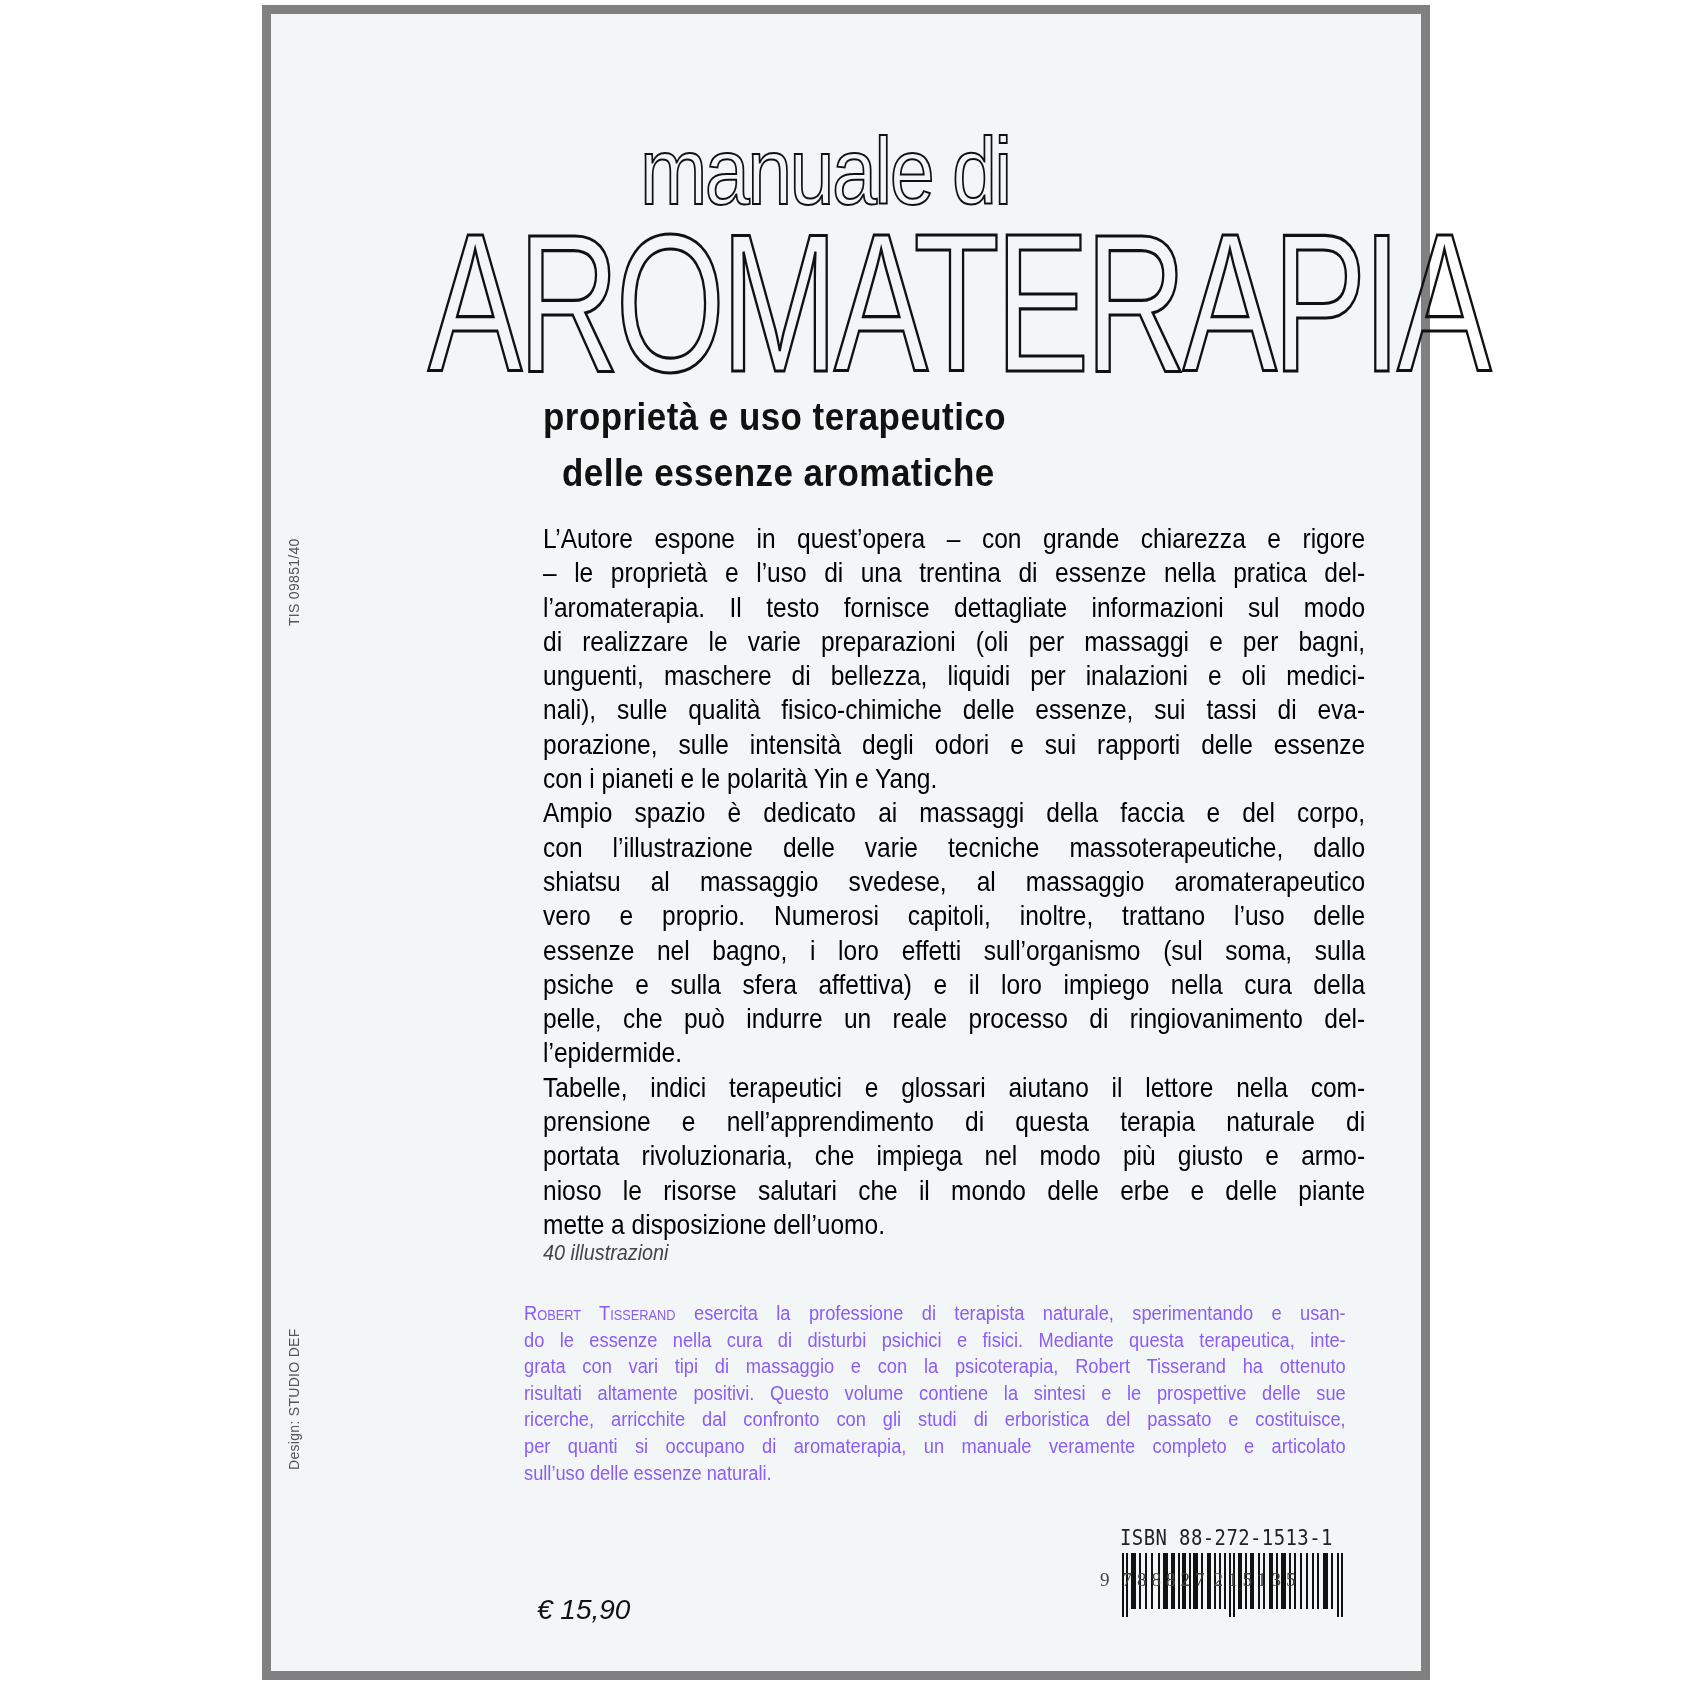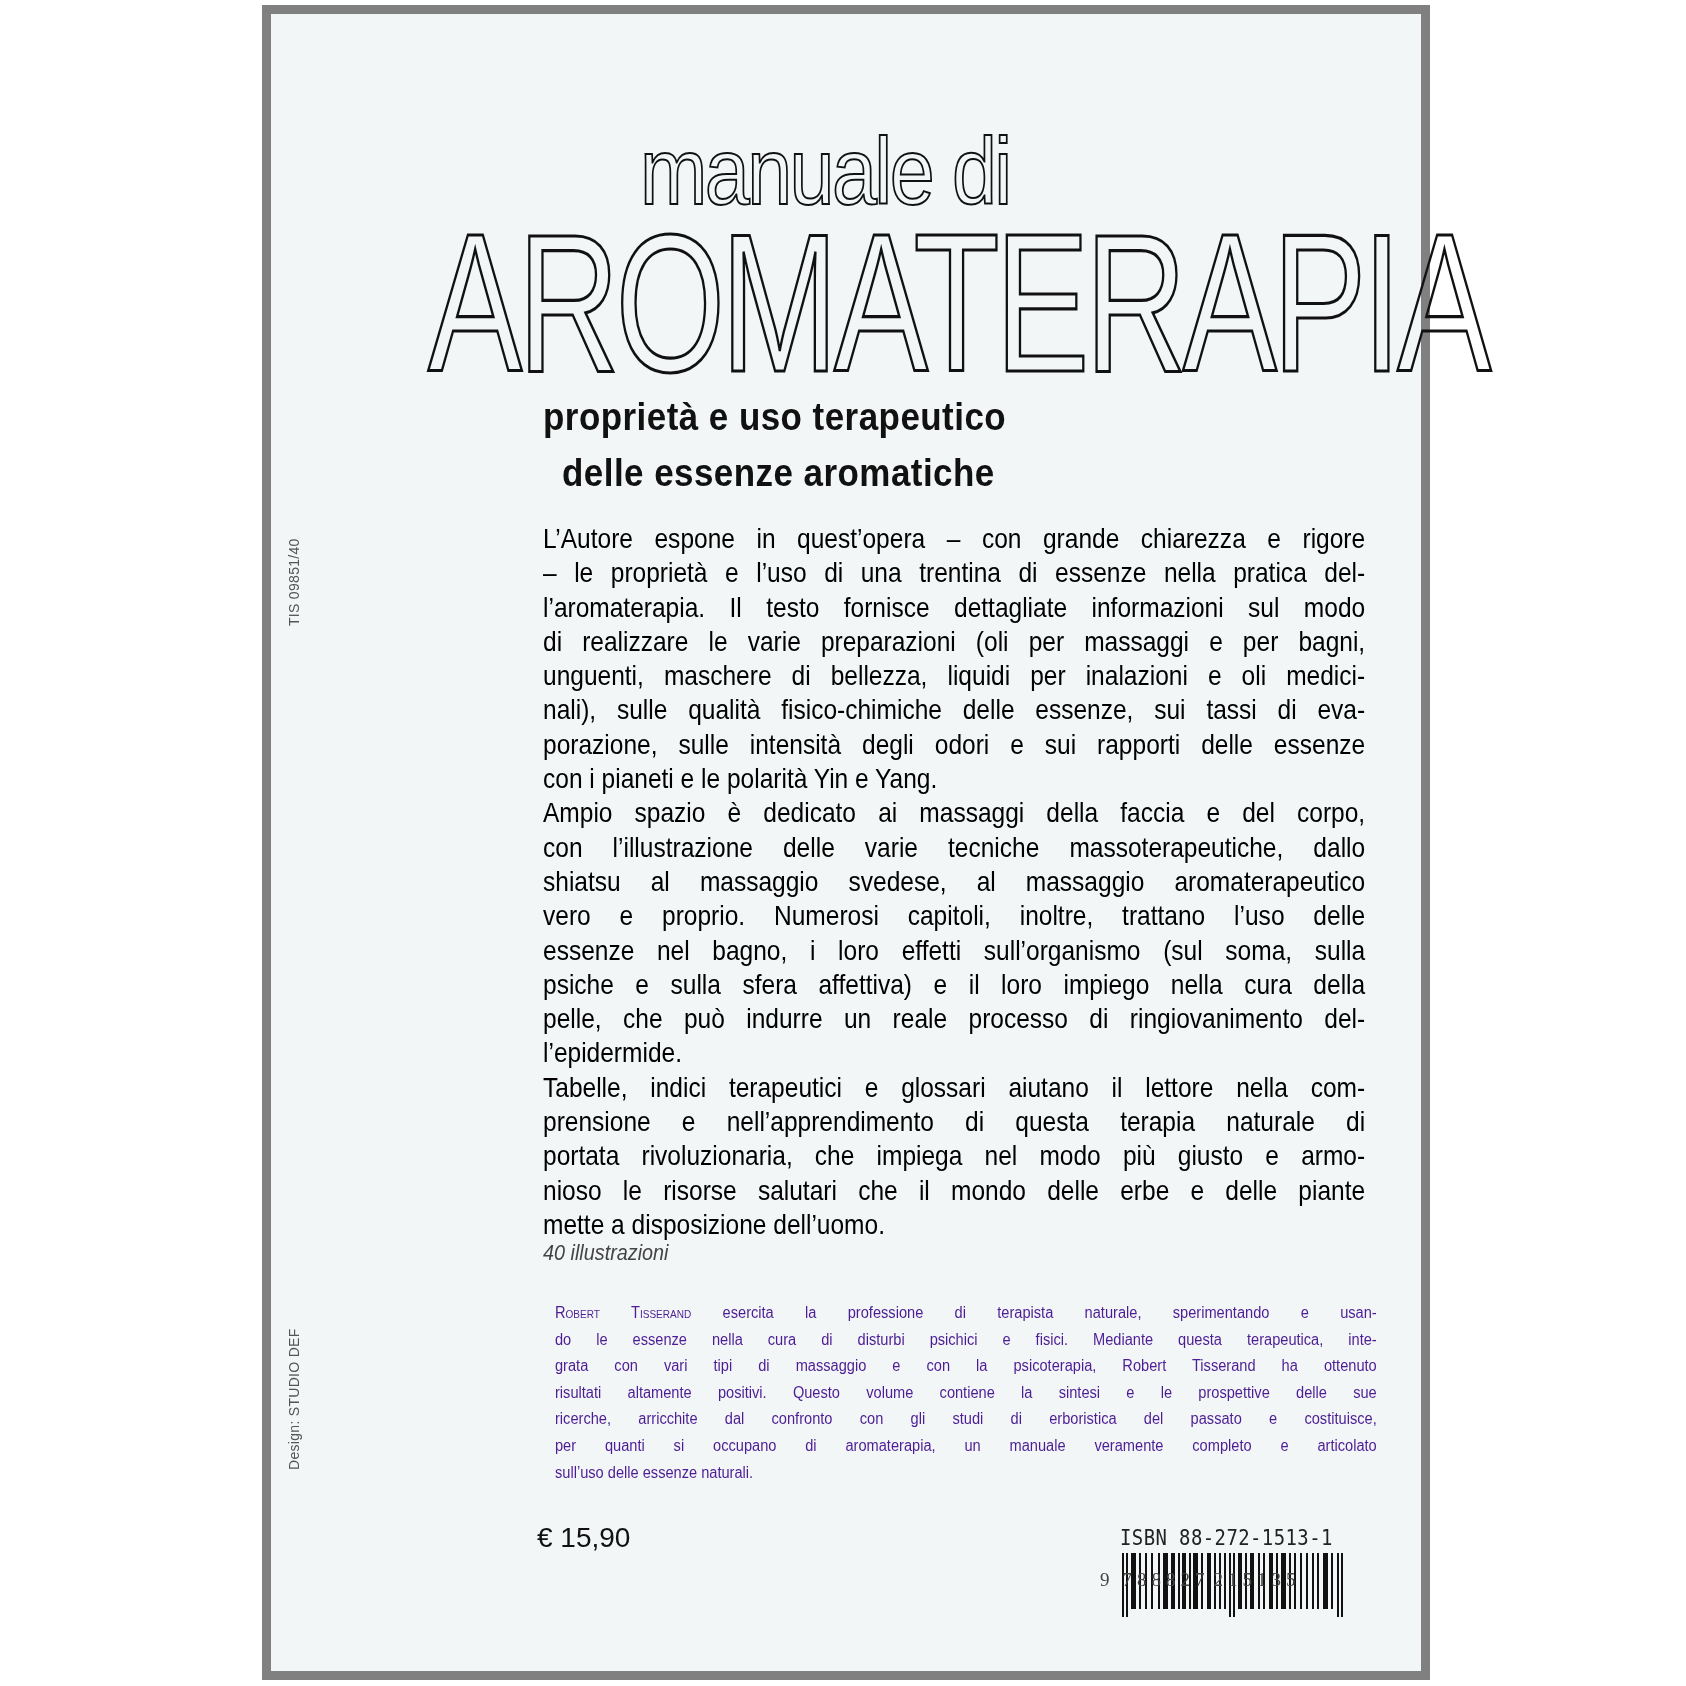--- a/index.html
+++ b/index.html
@@ -11,25 +11,25 @@
   .kicker { left:640px; top:118px; font-size:94px; font-weight:300; letter-spacing:-3px; color:#111; -webkit-text-stroke:0; font-family:"Liberation Sans", sans-serif; transform:scaleX(0.86); transform-origin:left top; white-space:nowrap; }
   .kicker span { font-weight:normal; }
   .title { left:428px; top:206px; font-size:196px; color:#111; white-space:nowrap; letter-spacing:-6px; transform:scaleX(0.72); transform-origin:left top; font-weight:normal; line-height:1; }
   .thin { color:transparent; -webkit-text-stroke:3.2px #111; }
   .kthin { color:transparent; -webkit-text-stroke:2px #111; }
   .sub { font-weight:bold; font-size:38px; color:#111; white-space:nowrap; transform:scaleX(0.92); transform-origin:left top; letter-spacing:0.5px; }
   .body-text { left:543px; top:521px; width:822px; font-size:28.5px; line-height:34.3px; color:#000000; }
   .body-text .ln { display:block; white-space:nowrap; text-align:justify; text-align-last:justify; transform:scaleX(0.86); transform-origin:left top; width:956px; }
   .body-text .ln.last { text-align-last:left; }
   .illus { left:543px; top:1240px; font-size:22px; font-style:italic; color:#444; transform:scaleX(0.9); transform-origin:left top; white-space:nowrap; }
-  .bio { left:555px; top:1300px; width:822px; font-size:16px; line-height:26.6px; color:#4c1d95; }
+  .bio { left:524px; top:1300px; width:822px; font-size:20px; line-height:26.6px; color:#8b5cf6; }
   .bio .ln { display:block; white-space:nowrap; text-align:justify; text-align-last:justify; width:900px; transform:scaleX(0.913); transform-origin:left top; }
   .bio .ln.last { text-align-last:left; }
   .sc { font-variant:small-caps; }
-  .price { left:537px; top:1522px; font-size:28px; color:#111; white-space:nowrap; }
+  .price { left:537px; top:1594px; font-size:28px; color:#111; white-space:nowrap;font-style:italic; }
   .isbn { left:1120px; top:1525px; font-family:"DejaVu Sans Mono", monospace; font-size:22px; color:#222; white-space:nowrap; letter-spacing:0.5px; transform:scaleX(0.86); transform-origin:left top; }
   .barcode { left:1118px; top:1553px; width:230px; height:64px; }
   .barcode-num { left:1100px; top:1569px; font-family:"Liberation Serif", serif; font-size:19px; color:#444; letter-spacing:5px; white-space:nowrap; }
 </style>
 </head>
 <body>
 
 <div class="frame"></div>
 <div class="paper"></div>
 

